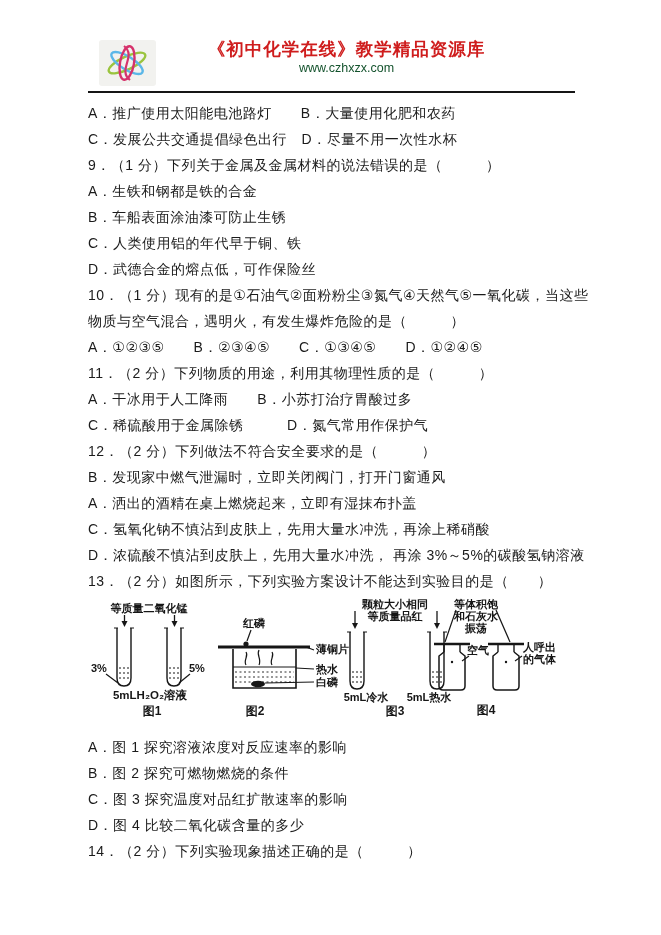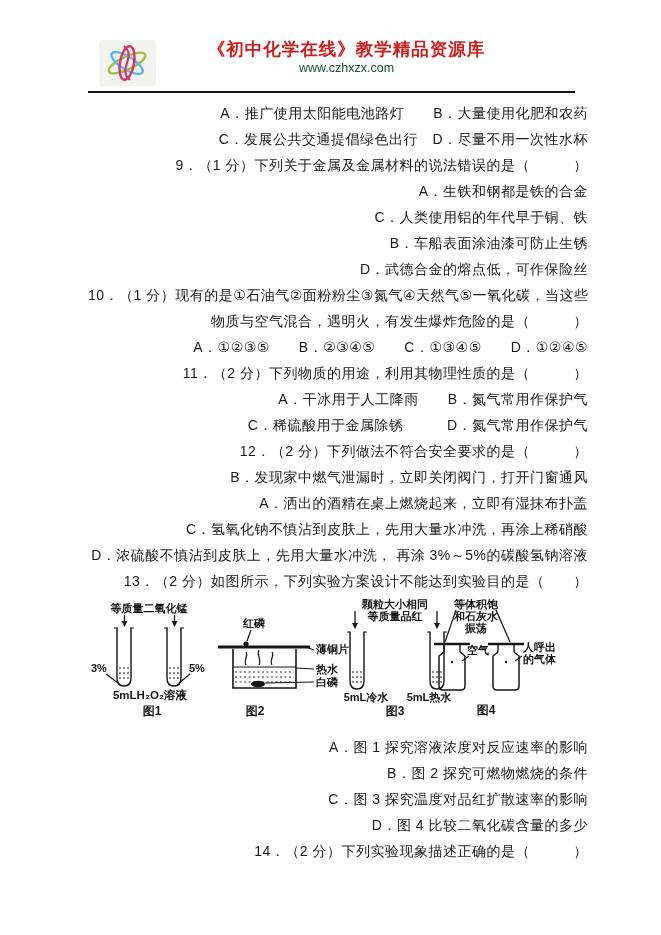--- a/index.html
+++ b/index.html
@@ -4,21 +4,21 @@
 <style>
   html,body{margin:0;padding:0;background:#ffffff;}
   .page{position:relative;width:661px;height:935px;background:#ffffff;overflow:hidden;
         font-family:"Liberation Sans","DejaVu Sans",sans-serif;color:#1b1b1b;}
   .header{position:absolute;top:36px;left:0;right:8px;height:56px;}
   .logo{position:absolute;left:98px;top:2px;width:62px;height:50px;}
   .head-text{position:absolute;left:40px;right:0;top:2px;text-align:center;}
   .head-title{font-size:17.5px;font-weight:bold;color:#cf1d1d;letter-spacing:1px;line-height:22px;}
   .head-url{font-size:12.5px;color:#14532d;line-height:16px;}
   .rule{position:absolute;top:91px;left:88px;width:487px;height:2px;background:#151515;}
-  .content{position:absolute;top:100px;left:88px;width:500px;text-align:right;}
+  .content{position:absolute;top:100px;left:88px;width:500px;}
   .ln{margin:0;height:26px;line-height:26px;font-size:14px;white-space:pre;letter-spacing:0.5px;}
   .figwrap{width:487px;height:140px;margin:0;}
   .fig text{font-weight:bold;fill:#161616;font-family:"Liberation Sans","DejaVu Sans",sans-serif;}
   .fig .s{stroke:#161616;fill:none;}
 </style>
 </head>
 <body>
 
 <div class="page">
 
@@ -38,28 +38,28 @@
     </div>
   </div>
 
   <div class="rule"></div>
 
   <div class="content">
     <p class="ln">A．推广使用太阳能电池路灯　　B．大量使用化肥和农药</p>
     <p class="ln">C．发展公共交通提倡绿色出行　D．尽量不用一次性水杯</p>
     <p class="ln">9．（1 分）下列关于金属及金属材料的说法错误的是（　　　）</p>
     <p class="ln">A．生铁和钢都是铁的合金</p>
+    <p class="ln">B．车船表面涂油漆可防止生锈</p>
     <p class="ln">C．人类使用铝的年代早于铜、铁</p>
-    <p class="ln">B．车船表面涂油漆可防止生锈</p>
     <p class="ln">D．武德合金的熔点低，可作保险丝</p>
     <p class="ln">10．（1 分）现有的是①石油气②面粉粉尘③氮气④天然气⑤一氧化碳，当这些</p>
     <p class="ln">物质与空气混合，遇明火，有发生爆炸危险的是（　　　）</p>
     <p class="ln">A．①②③⑤　　B．②③④⑤　　C．①③④⑤　　D．①②④⑤</p>
     <p class="ln">11．（2 分）下列物质的用途，利用其物理性质的是（　　　）</p>
-    <p class="ln">A．干冰用于人工降雨　　B．氮气常用作保护气</p>
+    <p class="ln">A．干冰用于人工降雨　　B．小苏打治疗胃酸过多</p>
     <p class="ln">C．稀硫酸用于金属除锈　　　D．氮气常用作保护气</p>
     <p class="ln">12．（2 分）下列做法不符合安全要求的是（　　　）</p>
     <p class="ln">B．发现家中燃气泄漏时，立即关闭阀门，打开门窗通风</p>
     <p class="ln">A．洒出的酒精在桌上燃烧起来，立即有湿抹布扑盖</p>
     <p class="ln">C．氢氧化钠不慎沾到皮肤上，先用大量水冲洗，再涂上稀硝酸</p>
     <p class="ln">D．浓硫酸不慎沾到皮肤上，先用大量水冲洗， 再涂 3%～5%的碳酸氢钠溶液</p>
     <p class="ln">13．（2 分）如图所示，下列实验方案设计不能达到实验目的是（　　）</p>
 
     <div class="figwrap">
       <svg class="fig" width="487" height="140" viewBox="0 0 487 140">

